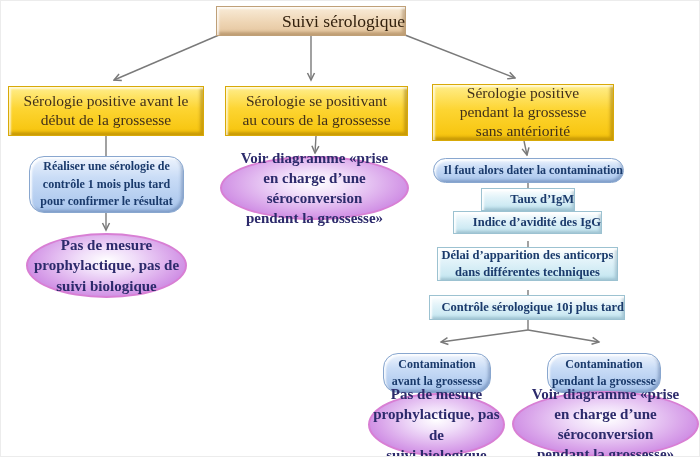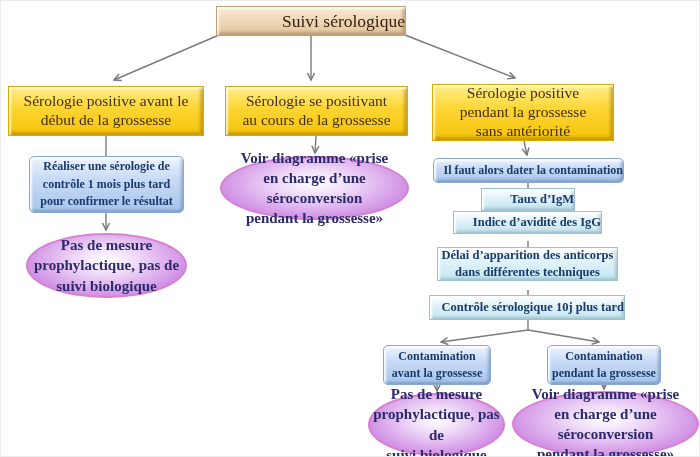--- a/index.html
+++ b/index.html
@@ -24,39 +24,39 @@
   
   .gold{
     background:linear-gradient(180deg,#ffee8c 0%,#fdd532 45%,#f6c30a 100%);
     border:1px solid #d8a908;
     box-shadow:inset 2px 2px 2px rgba(255,255,255,.7), inset -3px -3px 3px rgba(146,104,0,.45);
     color:#41301a;font-size:15.5px;line-height:1.22;
   }
   
   .blue{
     background:linear-gradient(180deg,#eef4fd 0%,#c9dcf6 38%,#a7c4ec 100%);
-    border:1px solid #89a7cf;border-radius:5px;
+    border:1px solid #89a7cf;border-radius:15px;
     box-shadow:inset 2px 2px 2px rgba(255,255,255,.85), inset -2px -2px 3px rgba(40,70,120,.32);
     color:#1a3a6b;font-weight:bold;font-size:12px;line-height:1.45;
   }
   
   .cyan{
     background:linear-gradient(180deg,#ffffff 0%,#e2f3f9 40%,#c3e5f0 100%);
     border:1px solid #9cc2d1;
     box-shadow:inset 2px 2px 2px rgba(255,255,255,.9), inset -2px -2px 3px rgba(70,110,135,.28);
     color:#1a3a6b;font-weight:bold;font-size:12.5px;line-height:1.35;
   }
   
   .ellipse{
     border-radius:50%;
     background:radial-gradient(ellipse at 50% 42%, #ffffff 0%, #f0ddf9 26%, #d9a4ea 60%, #bc63d9 100%);
     border:2px solid #d87fd4;
     color:#2c2a6b;font-weight:bold;font-size:15px;line-height:1.35;
   }
-  .case{font-size:12px;line-height:1.45;}
+  .case{font-size:12px;line-height:1.45;margin-top:8px;}
 </style>
 </head>
 <body>
 
 <div class="canvas">
 
   <svg class="connectors" viewBox="0 0 700 457" xmlns="http://www.w3.org/2000/svg">
     <defs>
       <marker id="ah" viewBox="0 0 10 10" refX="8.5" refY="5" markerWidth="10" markerHeight="10" orient="auto" markerUnits="userSpaceOnUse">
         <path d="M1.5,1.5 L8.5,5 L1.5,8.5" fill="none" stroke="#7a7a7a" stroke-width="1.5"></path>

